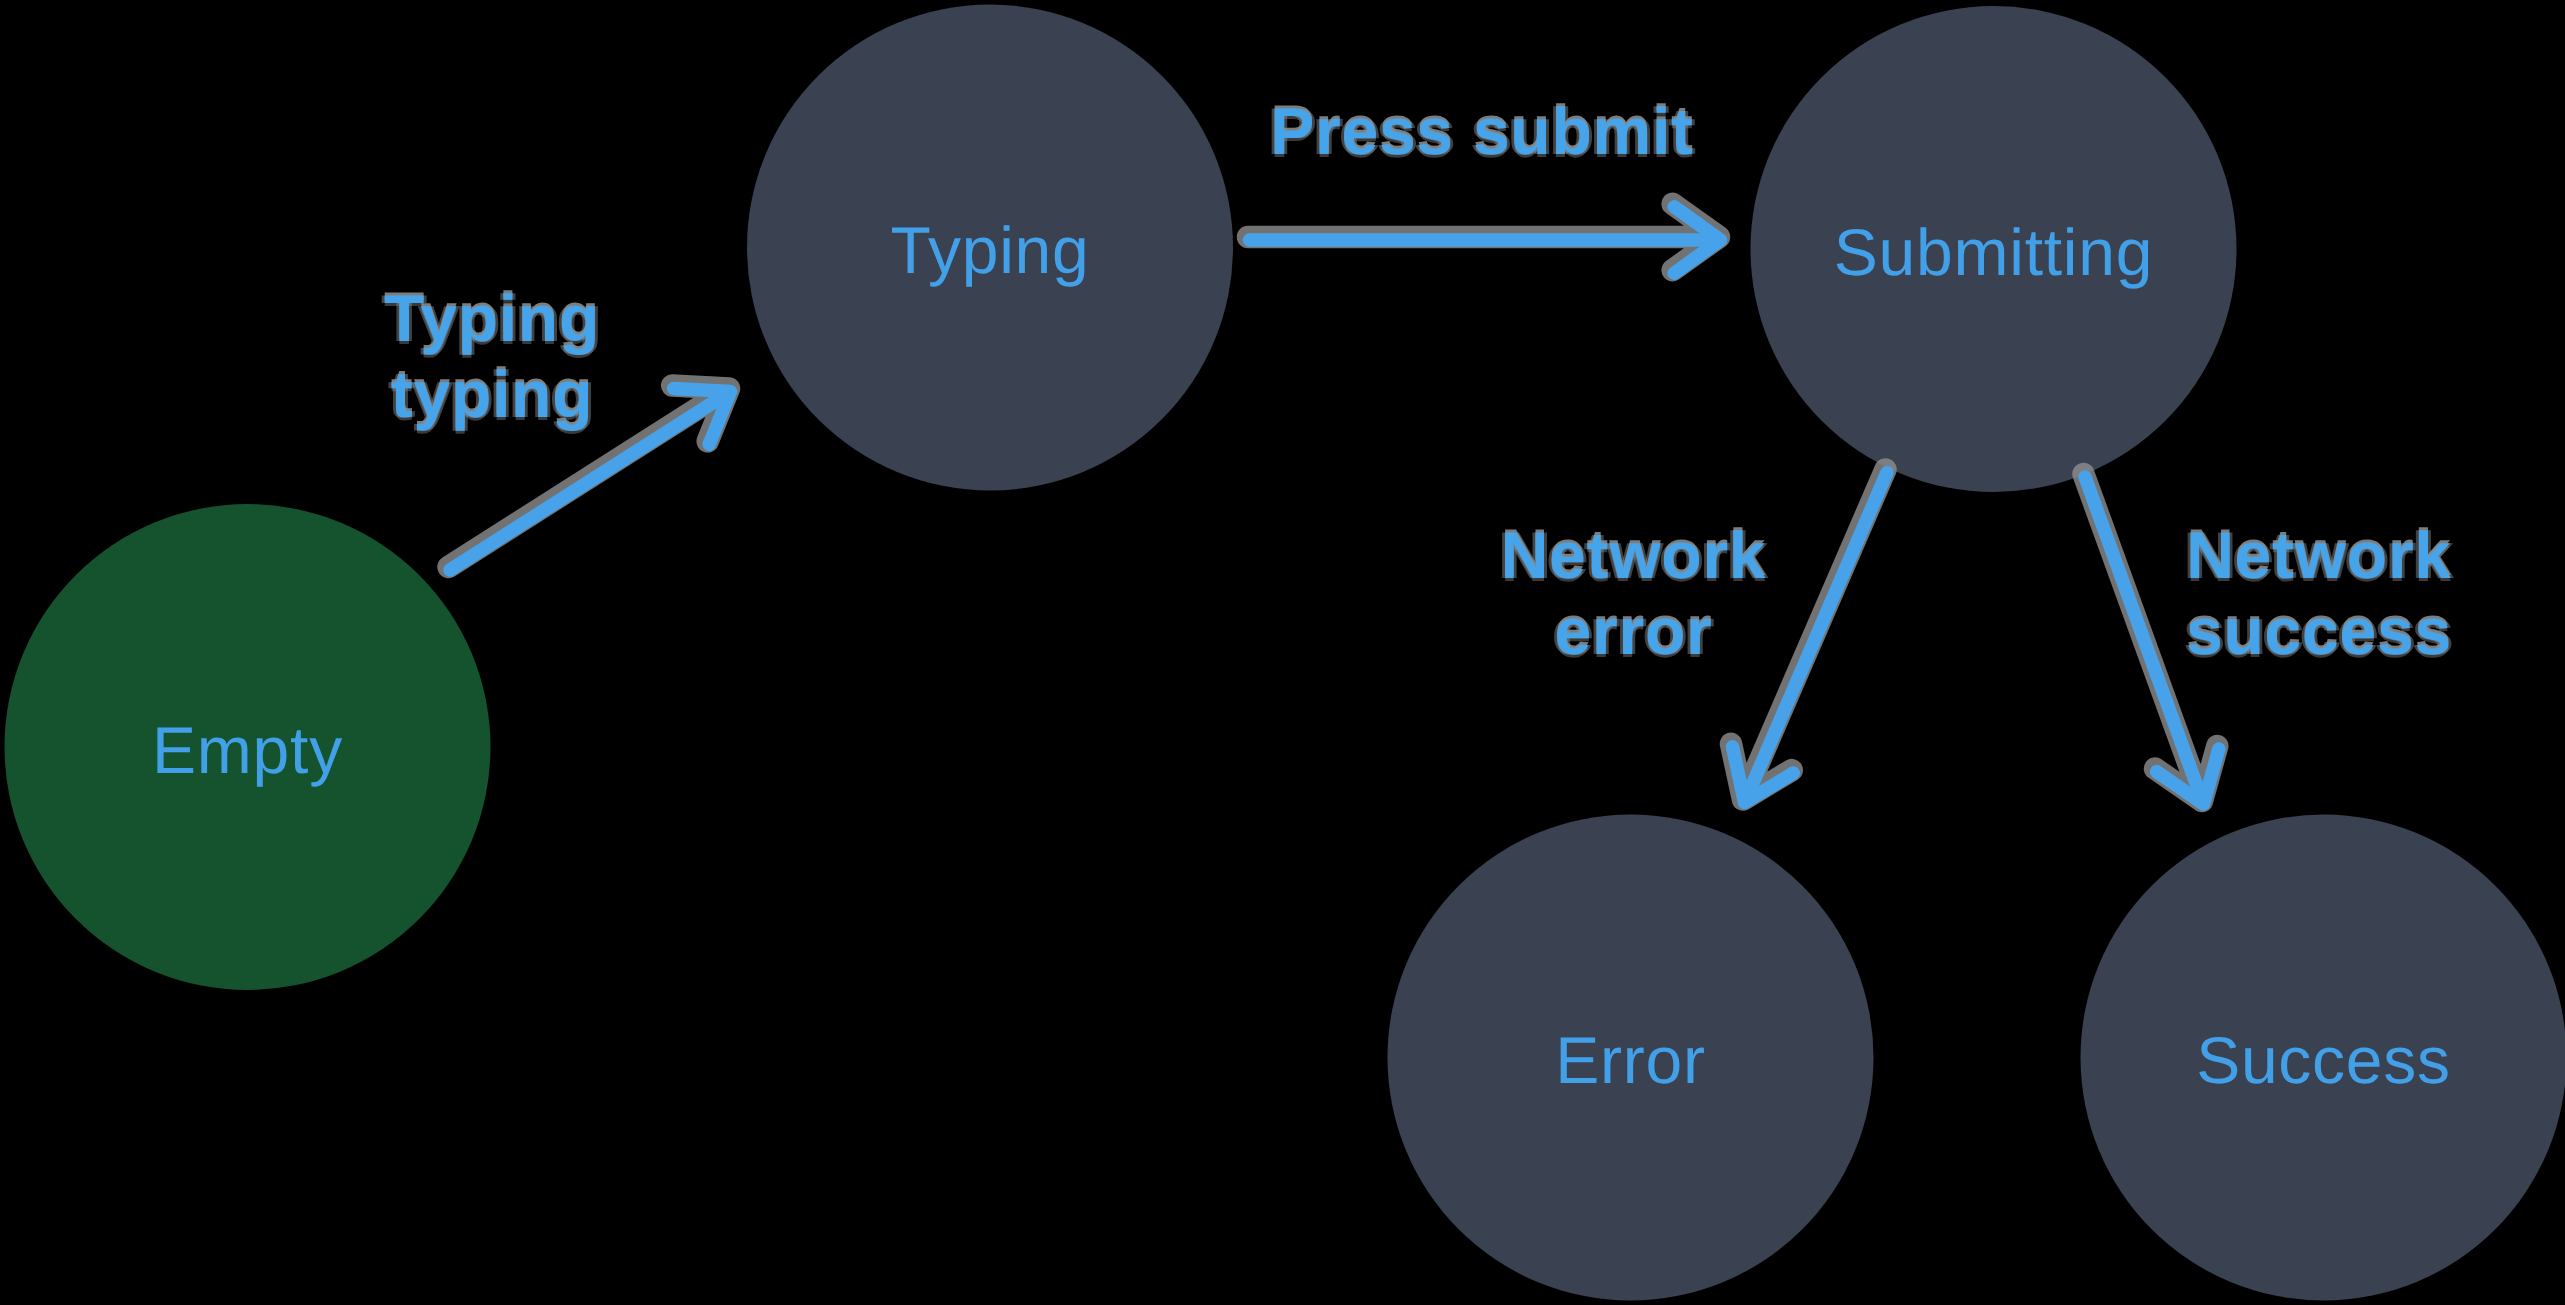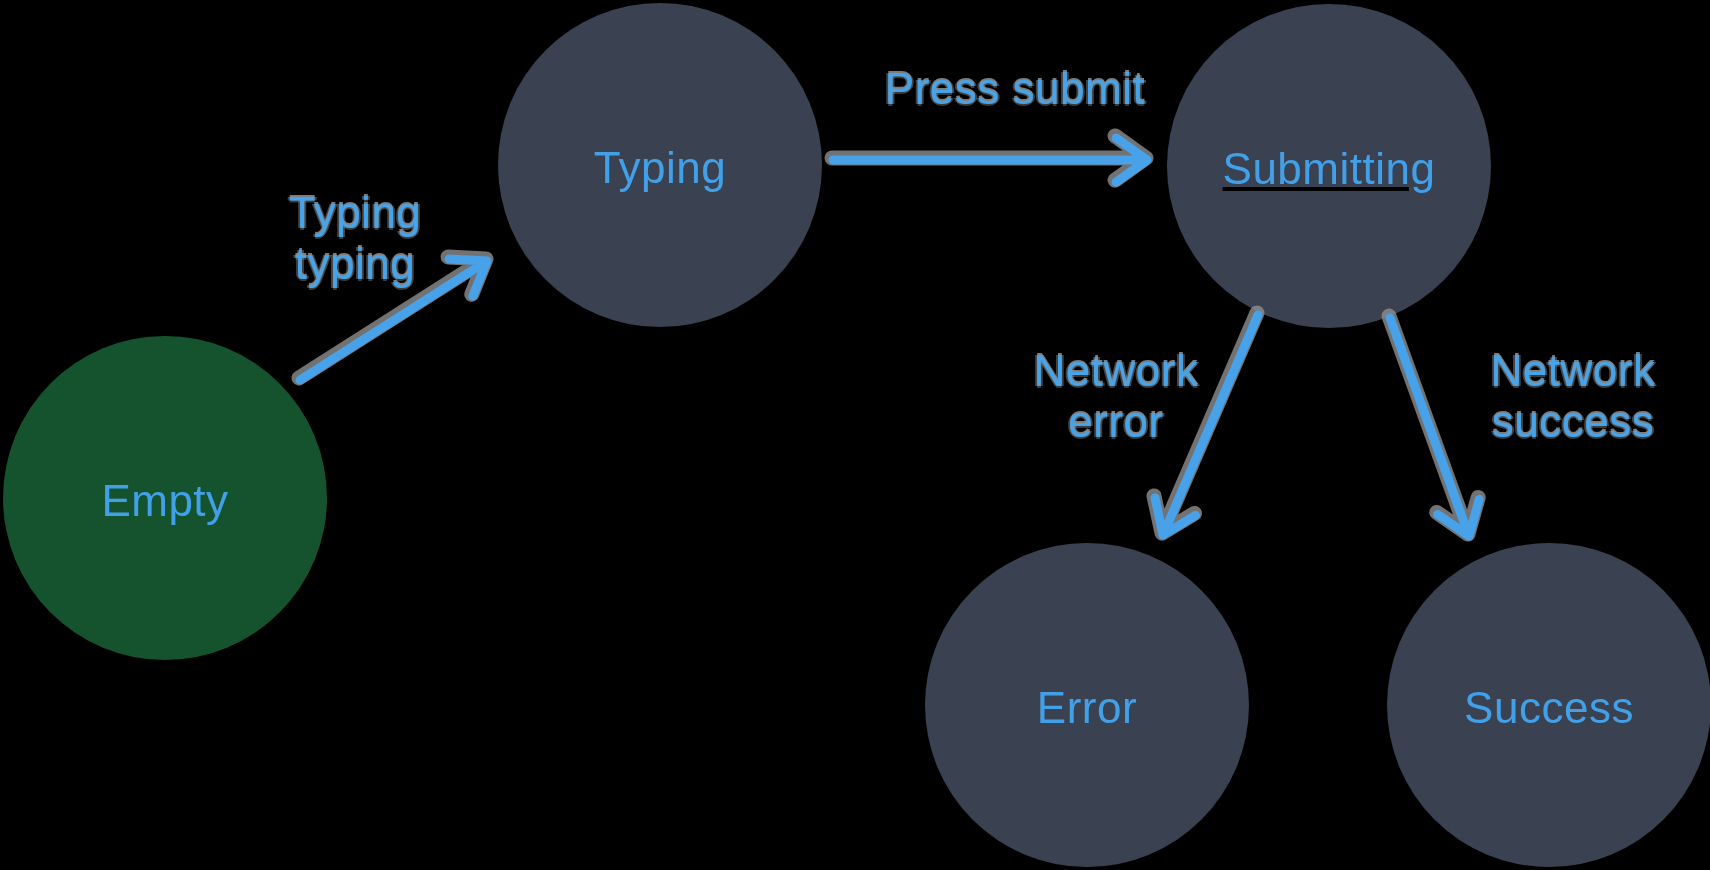--- a/index.html
+++ b/index.html
@@ -31,43 +31,42 @@
   svg.arrows {
     position: absolute;
     left: 0;
     top: 0;
   }
   .edge-label {
     position: absolute;
     transform: translate(-50%, -50%);
     text-align: center;
     font-size: 44px;
-    font-weight: 400;
+    font-weight: 700;
     line-height: 51px;
     white-space: nowrap;
     letter-spacing: 0.5px;
     text-shadow:
       0 -2px 0 rgba(146,146,146,0.85),
       -2px 0 0 rgba(146,146,146,0.45),
       2px 0 0 rgba(146,146,146,0.45),
       0 2px 0 rgba(146,146,146,0.40);
-    margin-left: 27px;
   }
 </style>
 </head>
 <body>
 
 <div id="stage" style="background: rgb(0, 0, 0);">
     <div class="node" style="left: 3px; top: 336px; width: 324px; height: 324px; background: #14532d;">
       <div class="node-label" style="color: rgb(66, 160, 232);">Empty</div>
     </div>
     <div class="node" style="left: 498px; top: 3px; width: 324px; height: 324px; background: rgb(58, 65, 81);">
       <div class="node-label" style="color: rgb(66, 160, 232);">Typing</div>
     </div>
-    <div class="node" style="left: 1167px; top: 4px; width: 324px; height: 324px; background: rgb(58, 65, 81); text-decoration: underline;">
+    <div class="node" style="left: 1167px; top: 4px; width: 324px; height: 324px; background: rgb(58, 65, 81);">
       <div class="node-label" style="color: rgb(66, 160, 232);">Submitting</div>
     </div>
     <div class="node" style="left: 925px; top: 543px; width: 324px; height: 324px; background: rgb(58, 65, 81);">
       <div class="node-label" style="color: rgb(66, 160, 232);">Error</div>
     </div>
     <div class="node" style="left: 1387px; top: 543px; width: 324px; height: 324px; background: rgb(58, 65, 81);">
       <div class="node-label" style="color: rgb(66, 160, 232);">Success</div>
     </div>
     <svg width="1710" height="870" class="arrows">
       <g>

